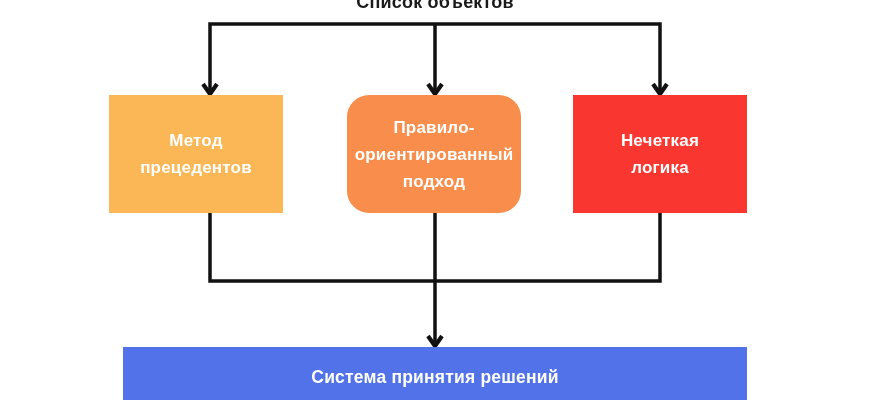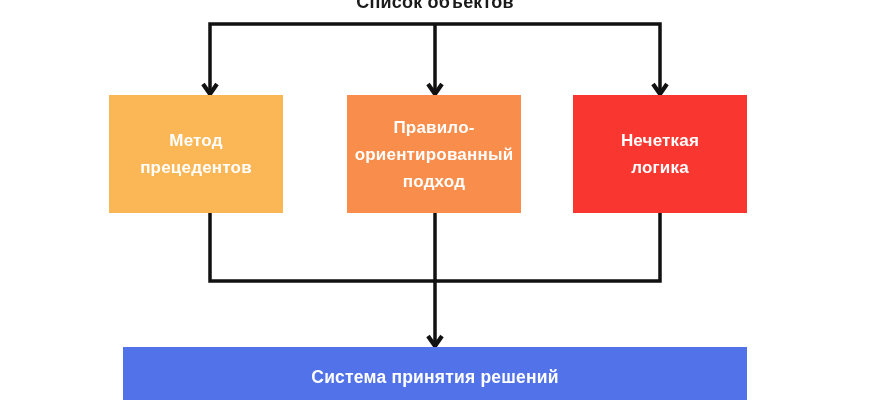--- a/index.html
+++ b/index.html
@@ -41,21 +41,21 @@
     justify-content: center;
     text-align: center;
     color: #ffffff;
     font-size: 17px;
     font-weight: 700;
     line-height: 27px;
     white-space: pre-line;
     letter-spacing: 0.2px;
   }
   #node-0 { left: 109px; }
-  #node-1 { left: 347px; }
+  #node-1 { left: 347px; border-radius: 22px; }
   #node-2 { left: 573px; }
   .output-node {
     position: absolute;
     left: 123px;
     top: 347px;
     width: 624px;
     height: 60px;
     display: flex;
     align-items: center;
     justify-content: center;

